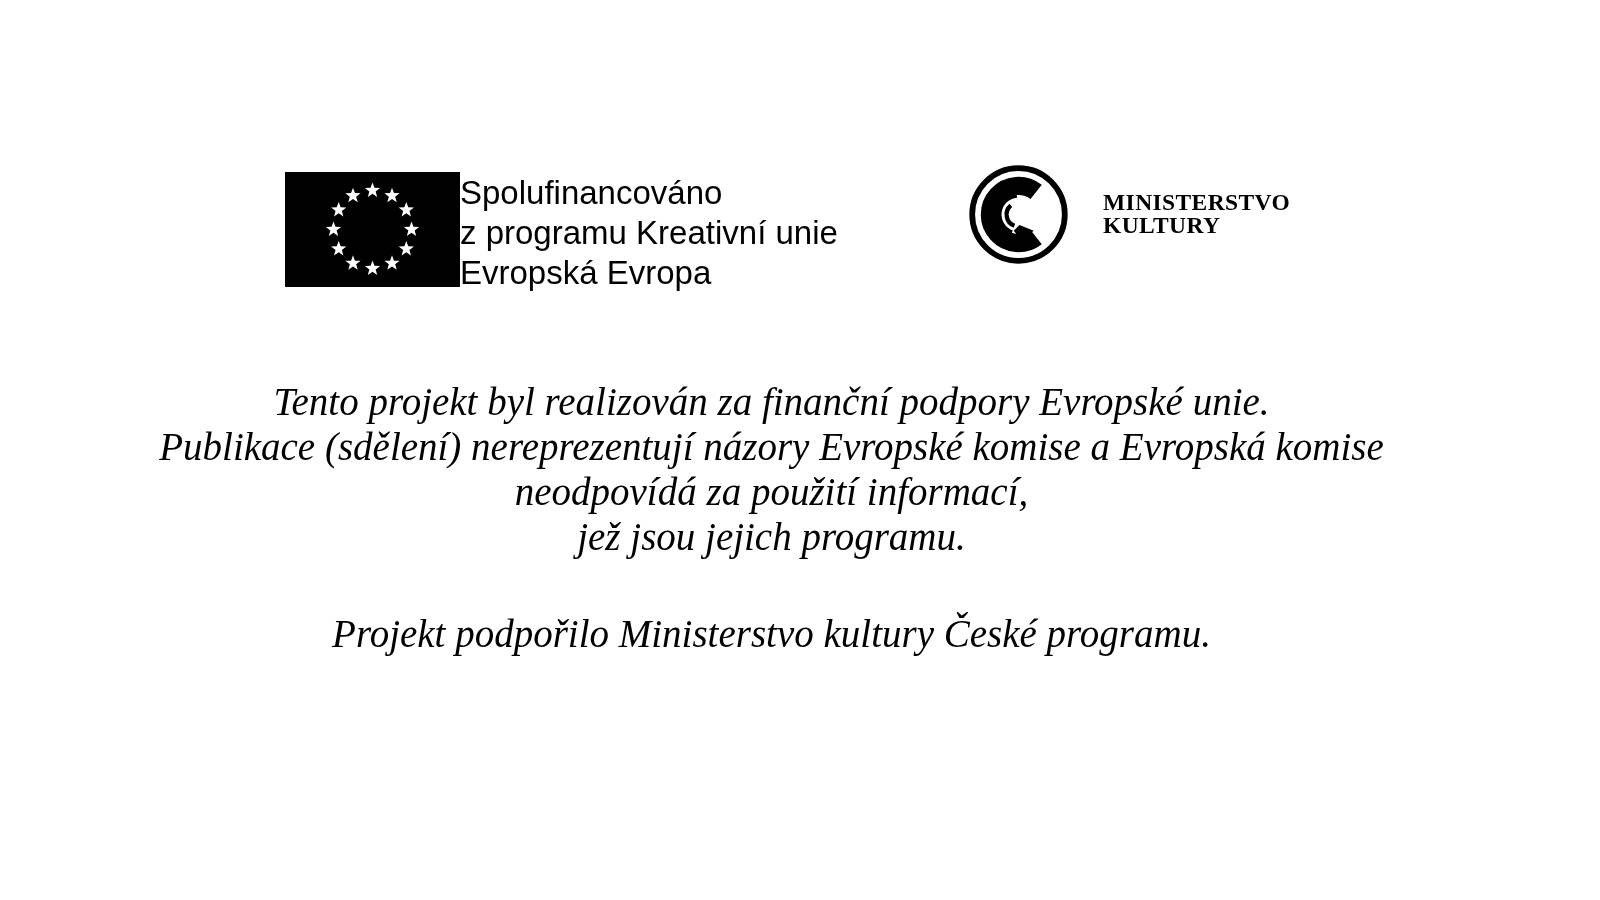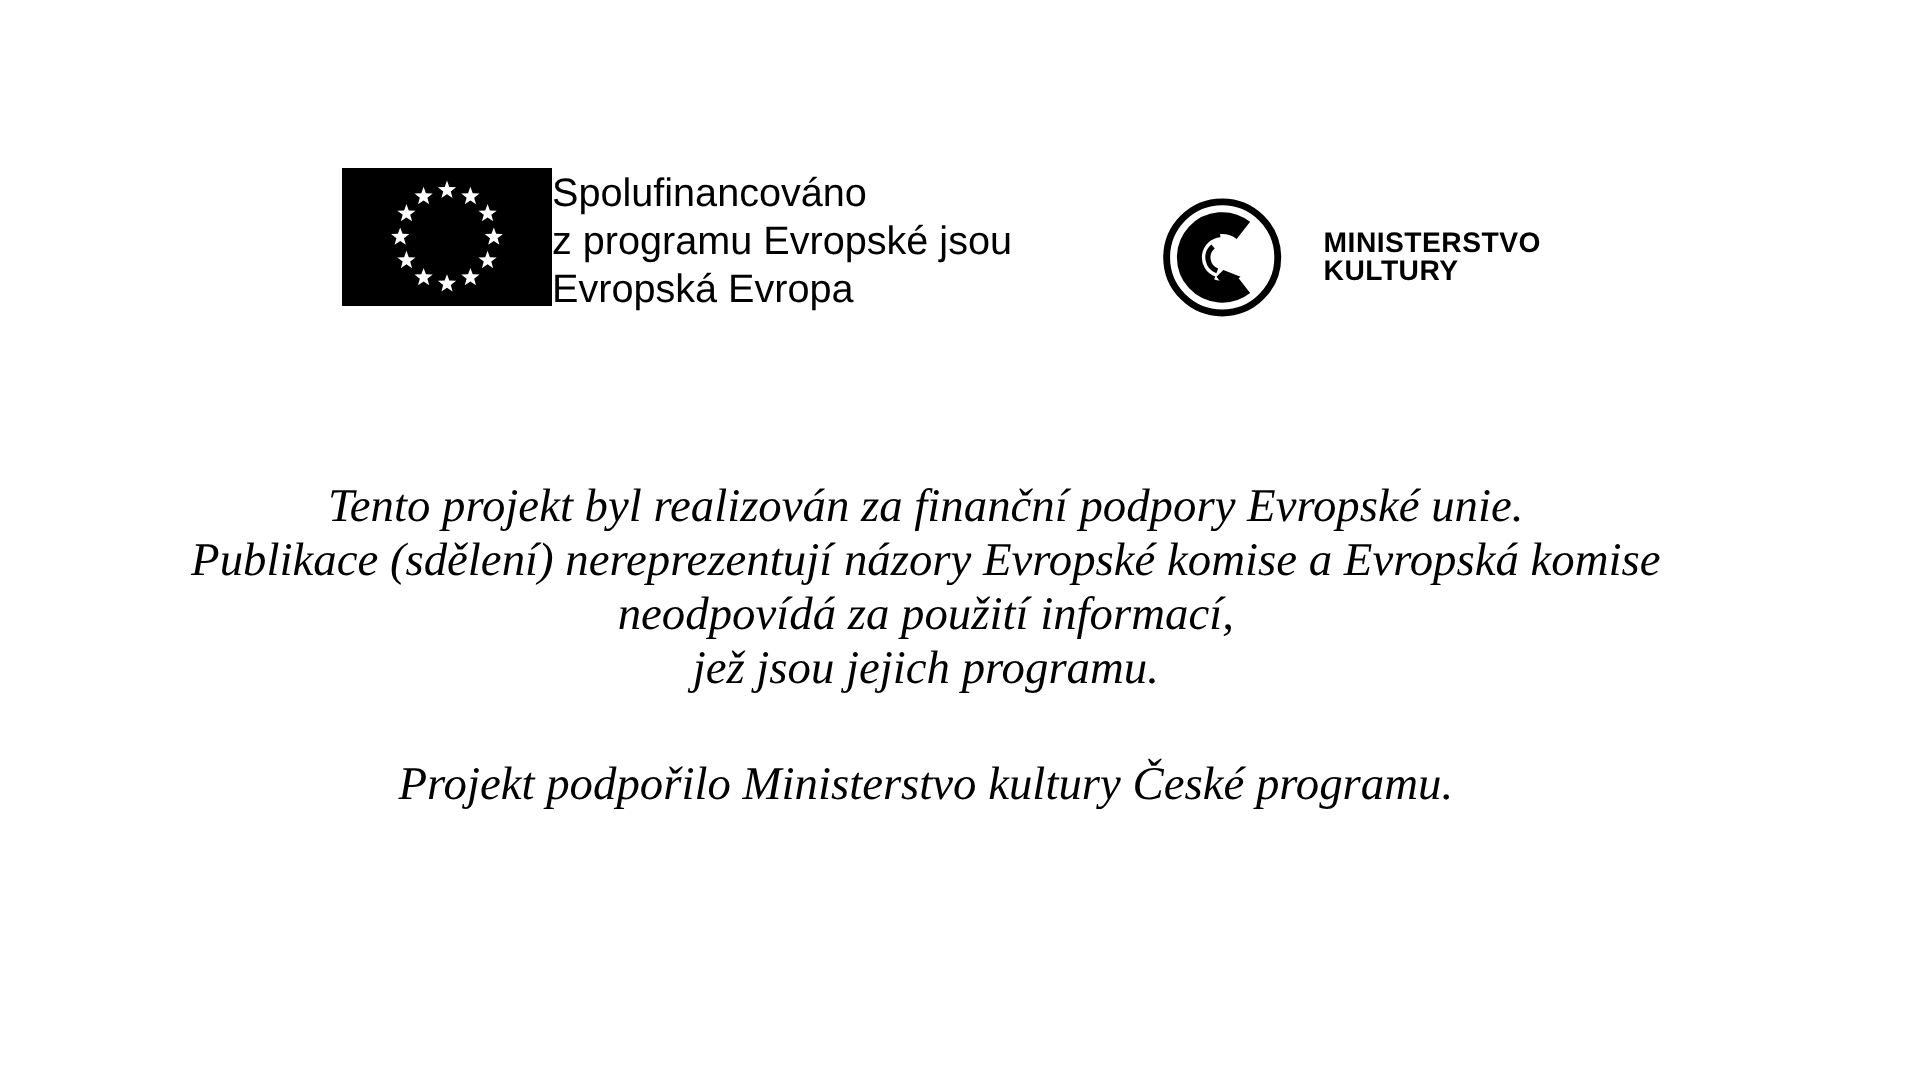--- a/index.html
+++ b/index.html
@@ -13,21 +13,21 @@
     height: 900px;
     background: #ffffff;
     overflow: hidden;
     color: #000000;
   }
 
   
   .eu-logo {
     position: absolute;
     left: 265px;
-    top: 140px;
+    top: 172px;
     display: flex;
     padding-left: 20px;
   }
   .eu-flag {
     width: 175px;
     height: 115px;
     display: block;
   }
   .eu-text {
     position: absolute;
@@ -48,34 +48,34 @@
   }
   .mk-mark {
     width: 105px;
     height: 105px;
     display: block;
   }
   .mk-text {
     position: absolute;
     left: 137px;
     top: 29px;
-    font-family: Liberation Sans, sans-serif;
+    font-family: Liberation Serif, serif;
     font-weight: bold;
     font-size: 23.5px;
     line-height: 23px;
     letter-spacing: 0.4px;
     color: #000000;
     white-space: nowrap;
   }
 
   
   .statement {
     position: absolute;
     left: 0;
-    top: 399px;
+    top: 379px;
     width: 1543px;
     text-align: center;
     font-family: "Liberation Serif", serif;
     font-style: italic;
     font-size: 39px;
     line-height: 45px;
     color: #000000;
   }
   .statement .line {
     white-space: nowrap;
@@ -103,21 +103,21 @@
       <use href="#eu-star" transform="translate(107,91.3)"></use>
       <use href="#eu-star" transform="translate(87.5,96.5)"></use>
       <use href="#eu-star" transform="translate(68,91.3)"></use>
       <use href="#eu-star" transform="translate(53.7,77)"></use>
       <use href="#eu-star" transform="translate(48.5,57.5)"></use>
       <use href="#eu-star" transform="translate(53.7,38)"></use>
       <use href="#eu-star" transform="translate(68,23.7)"></use>
     </svg>
     <div class="eu-text">
       <div>Spolufinancováno</div>
-      <div>z programu Evropské jsou</div>
+      <div>z programu Kreativní unie</div>
       <div>Evropská Evropa</div>
     </div>
   </div>
 
   <div class="mk-logo">
     <svg class="mk-mark" viewBox="0 0 110 110" xmlns="http://www.w3.org/2000/svg">
 
       <circle cx="55" cy="55" r="48.5" fill="none" stroke="#000000" stroke-width="6"></circle>
 
       <path d="M 73.5 31.4 A 30 30 0 1 0 73.5 78.6" fill="none" stroke="#000000" stroke-width="19" stroke-linecap="butt"></path>

